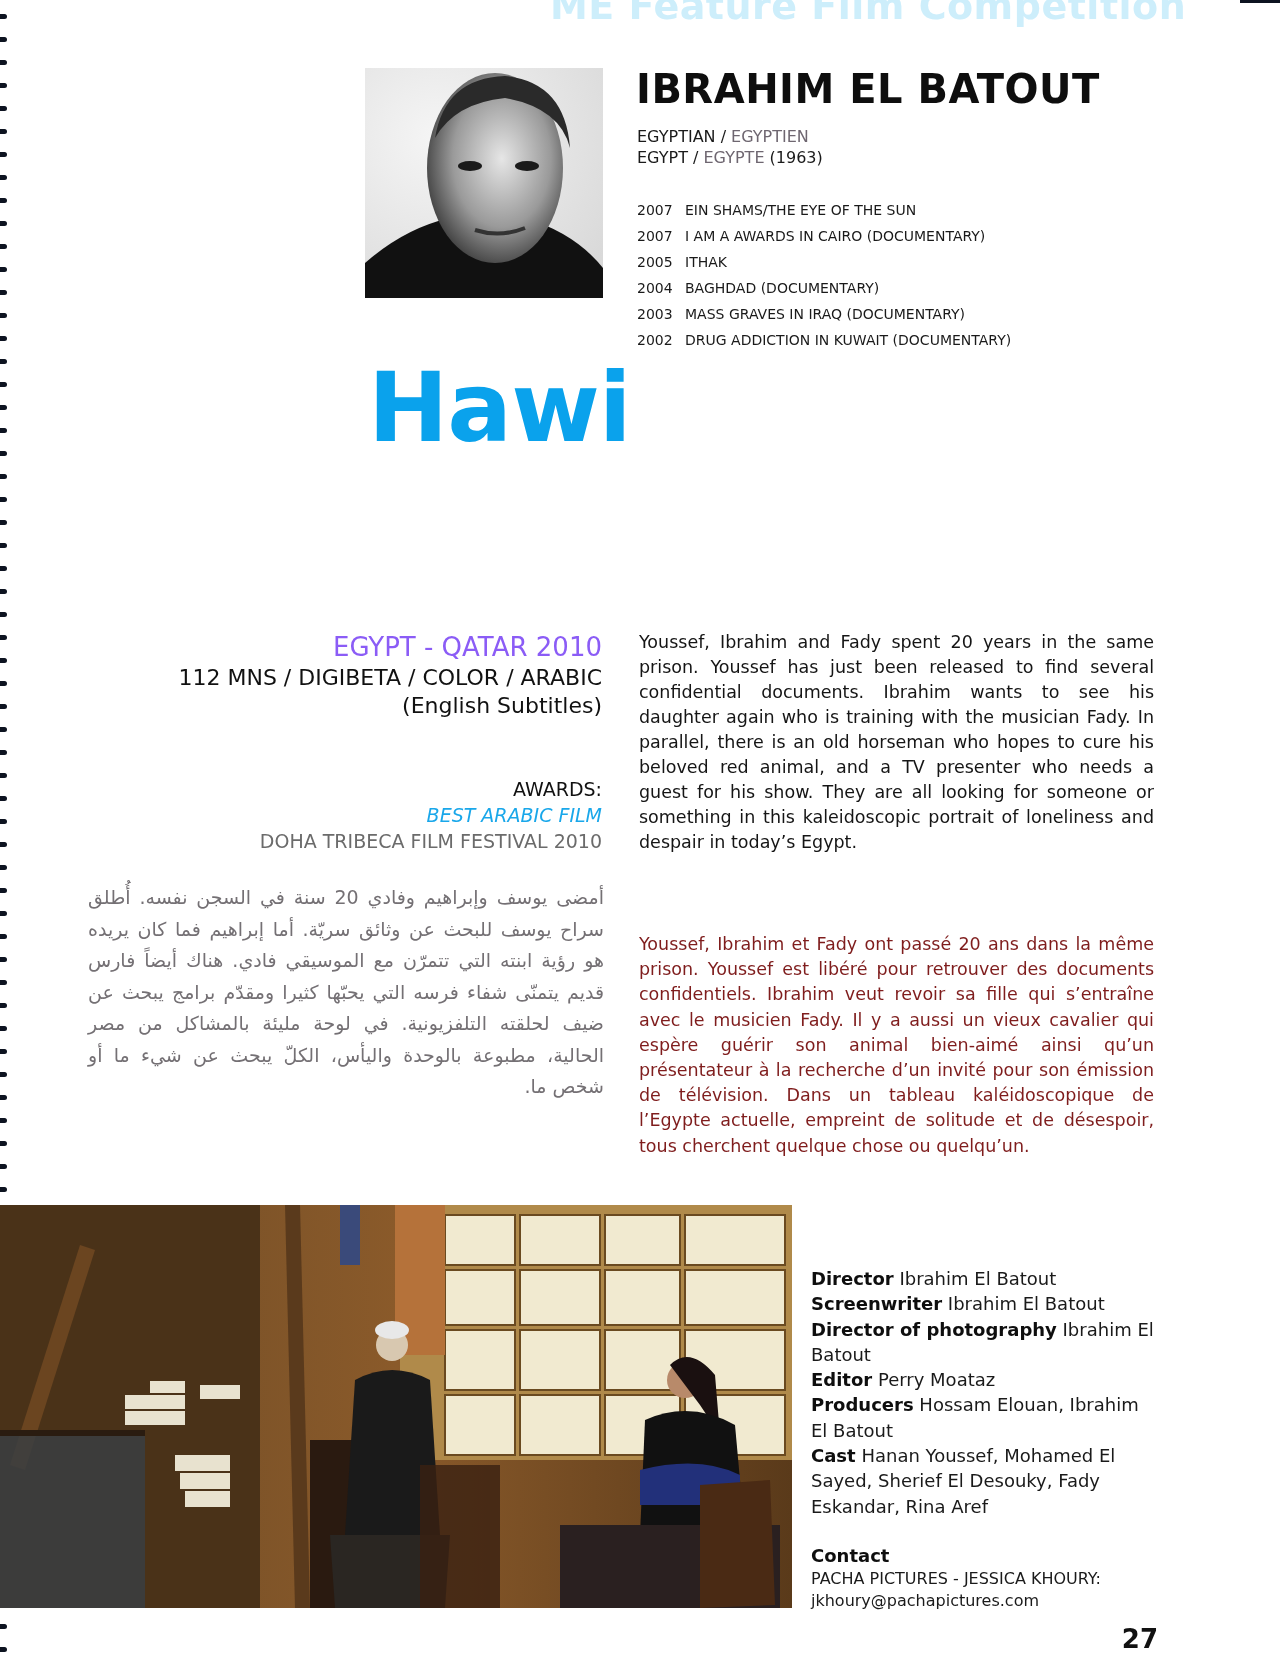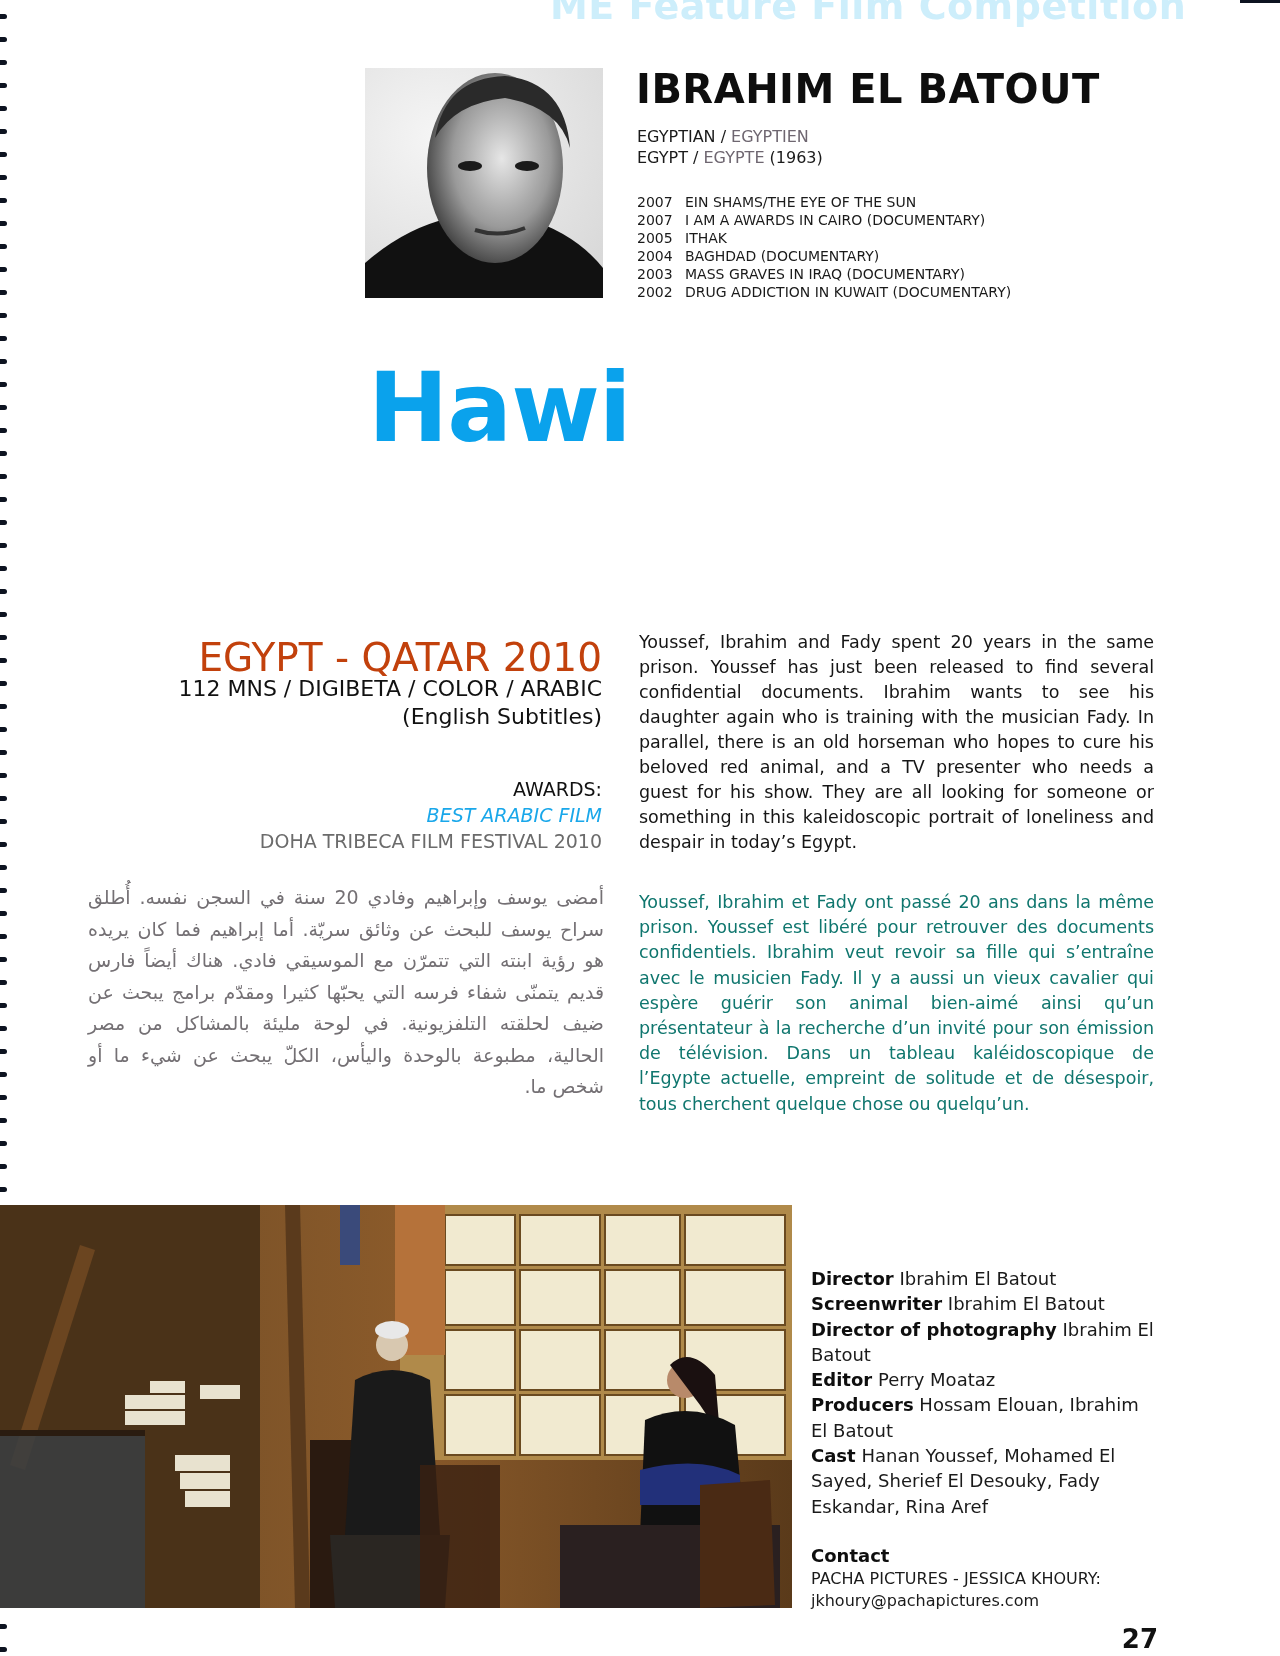--- a/index.html
+++ b/index.html
@@ -14,35 +14,35 @@
   .section-header { position: absolute; left: 550px; top: -16px; font-size: 38px; font-weight: bold; color: #cdeefb; white-space: nowrap; letter-spacing: 0.5px; }
 
   .portrait { position: absolute; left: 365px; top: 68px; width: 238px; height: 230px; overflow: hidden; background: #e8e8e8; }
   .portrait svg { width: 100%; height: 100%; display: block; }
 
   .director-name { position: absolute; left: 636px; top: 66px; font-size: 40px; font-weight: bold; color: #0e0e0e; letter-spacing: 0.5px; white-space: nowrap; }
   .nationality { position: absolute; left: 637px; top: 126px; font-size: 16px; line-height: 21px; color: #1a1a1a; }
   .nationality .fr { color: #6e6670; }
 
   .filmography { position: absolute; left: 637px; top: 193px; font-size: 14px; line-height: 18px; color: #1a1a1a; }
-  .filmography .row { display: flex; white-space: nowrap; }
+  .filmography .row { display: flex; white-space: nowrap; margin-top: 8px; }
   .filmography .yr { width: 48px; }
 
   .film-title { position: absolute; left: 368px; top: 360px; font-size: 96px; font-weight: bold; color: #0aa2ec; letter-spacing: -1px; line-height: 1; }
 
   .tech { position: absolute; right: 678px; top: 630px; text-align: right; }
-  .tech .country { font-size: 39px; color: #c2410c; line-height: 34px; margin-top: 11px; }
+  .tech .country { font-size: 26px; color: #8b5cf6; line-height: 34px; }
   .tech .specs { font-size: 22px; color: #111; line-height: 28px; }
   .awards { position: absolute; right: 678px; top: 776px; text-align: right; font-size: 19px; line-height: 26px; }
   .awards .label { color: #111; }
   .awards .award { color: #19a7ea; font-style: italic; }
   .awards .fest { color: #6b6b6b; }
 
   .synopsis-en { position: absolute; left: 639px; top: 630px; width: 515px; font-size: 17.5px; line-height: 25px; color: #151515; text-align: justify; }
-  .synopsis-fr { position: absolute; left: 639px; top: 890px; width: 515px; font-size: 17.5px; line-height: 25.2px; color: #0f766e; text-align: justify; }
+  .synopsis-fr { position: absolute; left: 639px; top: 932px; width: 515px; font-size: 17.5px; line-height: 25.2px; color: #7f1d1d; text-align: justify; }
   .synopsis-ar { position: absolute; left: 88px; top: 882px; width: 516px; font-size: 19px; line-height: 31.5px; color: #747074; direction: rtl; text-align: justify; text-align-last: right; }
 
   .still { position: absolute; left: 0; top: 1205px; width: 792px; height: 403px; overflow: hidden; background: #5a3a1c; }
   .still svg { width: 100%; height: 100%; display: block; }
 
   .credits { position: absolute; left: 811px; top: 1266px; width: 345px; font-size: 18px; line-height: 25.3px; color: #1a1a1a; }
   .credits b { font-weight: bold; color: #0e0e0e; }
   .contact { position: absolute; left: 811px; top: 1544px; width: 360px; font-size: 16px; line-height: 22px; color: #1a1a1a; }
   .contact .label { font-size: 18px; font-weight: bold; color: #0e0e0e; line-height: 24px; }
   .page-num { position: absolute; right: 122px; top: 1624px; font-size: 26px; font-weight: bold; color: #111; }

